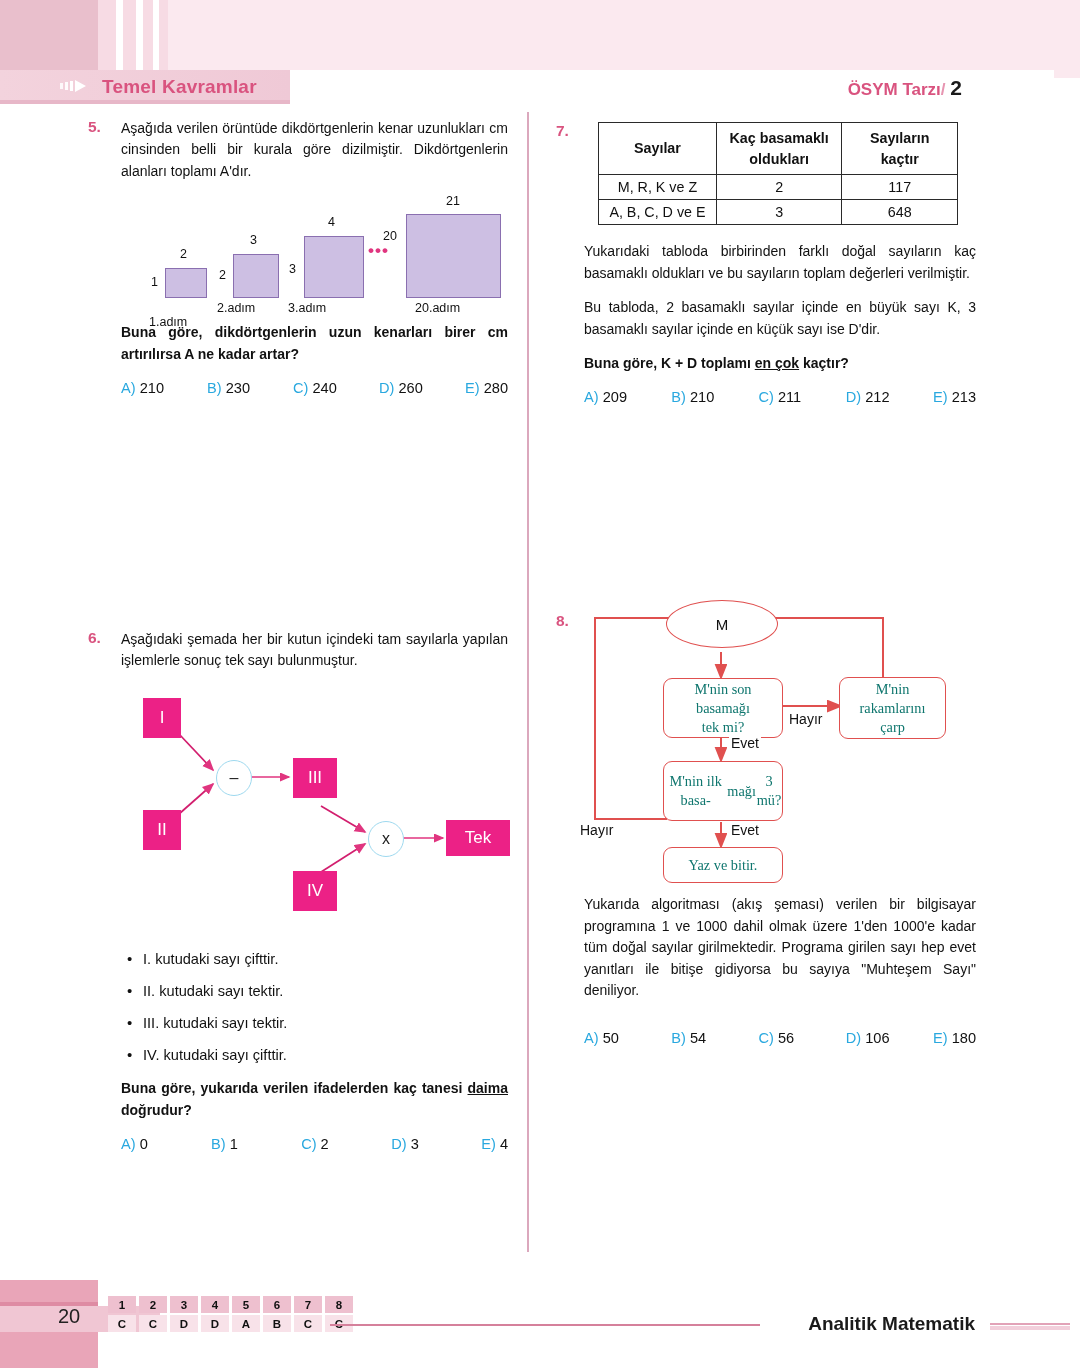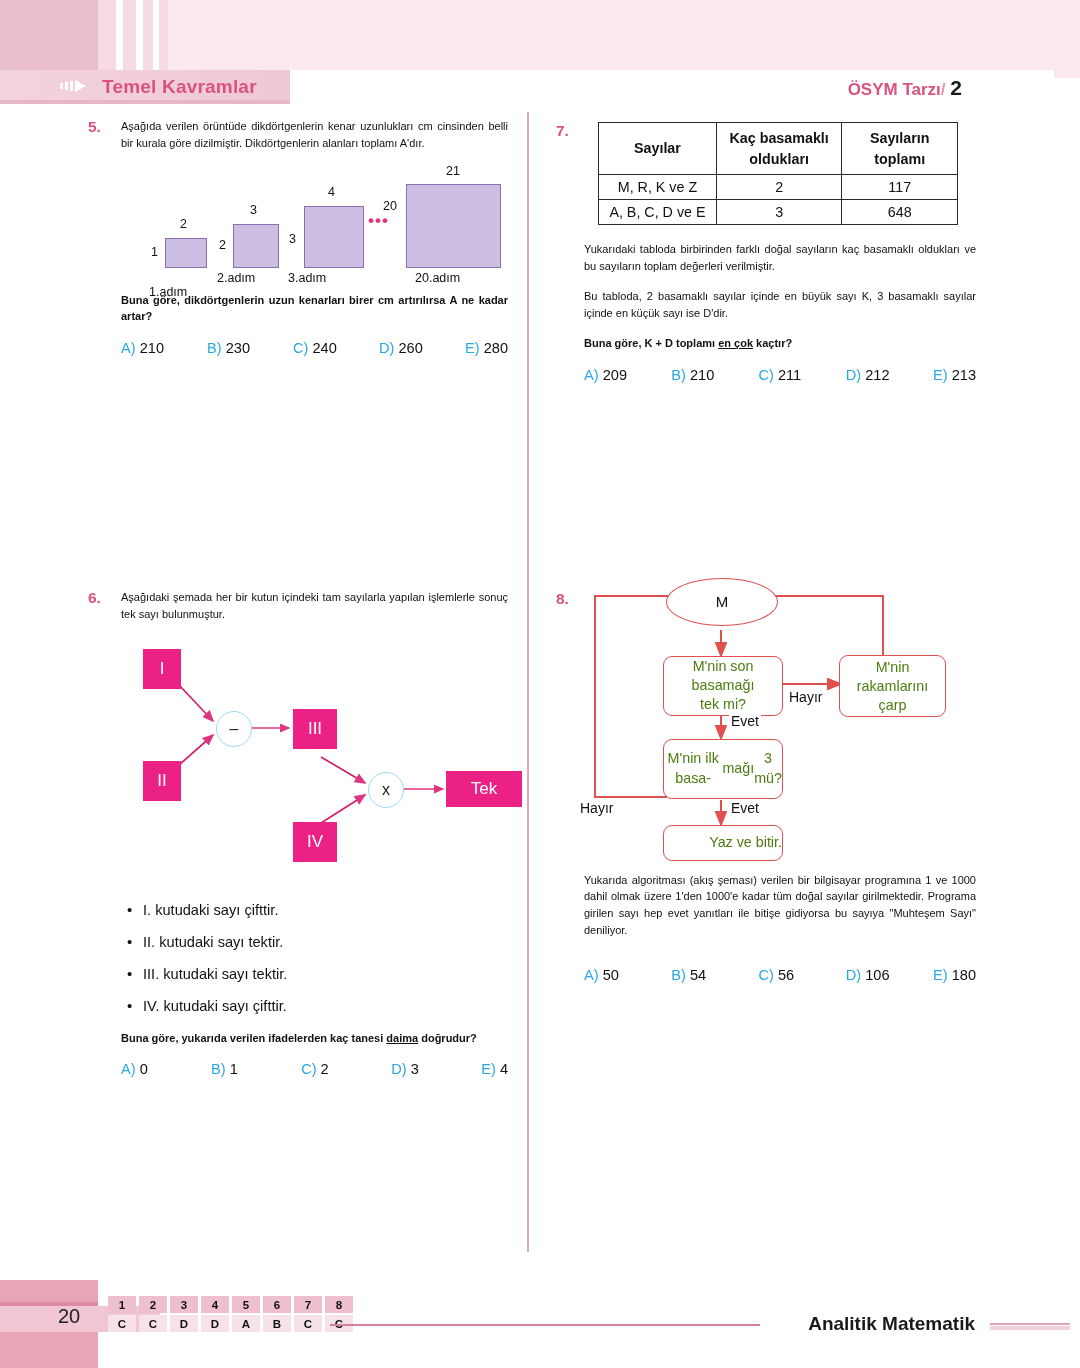--- a/index.html
+++ b/index.html
@@ -25,21 +25,21 @@
 
   
   .divider{position:absolute;left:527px;top:112px;width:2px;height:1140px;background:#dba8bd;}
   .col{position:absolute;top:118px;width:420px;}
   .col-left{left:88px;}
   .col-right{left:556px;}
 
   .qblock{position:relative;margin-bottom:6px;}
   .qnum{position:absolute;left:0;top:0;font-size:15.5px;font-weight:bold;color:#d9537f;}
   .qbody{margin-left:33px;}
-  .qtext{font-size:11px;line-height:1.53;color:#111;text-align:justify;}
+  .qtext{font-size:14px;line-height:1.53;color:#111;text-align:justify;}
   .qtext.bold{font-weight:bold;}
   .gap{height:13px;}
 
   
   .opts{display:flex;font-size:14.6px;color:#111;margin-top:15px;}
   .opt{flex:1;white-space:nowrap;}
   .opt:last-child{flex:0 0 auto;}
   .opt .lt{color:#29a8df;}
 
   
@@ -65,22 +65,22 @@
   
   .tbl{border-collapse:collapse;margin:4px 15px 0 0;width:360px;}
   .tbl td,.tbl th{border:1.3px solid #2a2a2a;text-align:center;font-size:14.3px;color:#111;
     padding:5px 4px;font-weight:normal;}
   .tbl th{font-weight:bold;line-height:1.45;}
   .tbl .r td{padding:4px;}
 
   
   .fig8{position:relative;height:290px;margin:2px 0 8px -34px;width:430px;}
   .fbox{position:absolute;border:1.7px solid #e0504f;border-radius:9px;background:#fff;
-    display:flex;align-items:center;justify-content:flex-end;text-align:center;
-    font-size:14.3px;color:#4d7c0f;line-height:1.34;}
+    display:flex;align-items:center;justify-content:center;text-align:center;
+    font-size:14.3px;color:#0f766e;line-height:1.34;font-family:Liberation Serif, serif;}
   .fell{position:absolute;border:1.7px solid #e0504f;border-radius:50%;background:#fff;
     display:flex;align-items:center;justify-content:center;font-size:15px;color:#111;}
   .flbl{position:absolute;font-size:14px;color:#111;background:#fff;padding:0 2px;}
   .fig8 svg{position:absolute;left:0;top:0;overflow:visible;}
   .q8num{position:absolute;left:0;top:18px;font-size:15.5px;font-weight:bold;color:#d9537f;}
 
   
   .foot-left-block{position:absolute;left:0;bottom:0;width:98px;height:88px;background:#e9a5b8;}
   .foot-left-band{position:absolute;left:0;bottom:60px;width:98px;height:6px;background:#de8ba3;}
   .foot-pg-band{position:absolute;left:0;bottom:36px;width:160px;height:26px;background:#f0c6d3;}
@@ -187,21 +187,21 @@
           <line x1="200" y1="120" x2="244" y2="146" stroke="#d21e6e" stroke-width="1.7" marker-end="url(#ah6)"></line>
           <line x1="200" y1="186" x2="244" y2="158" stroke="#d21e6e" stroke-width="1.7" marker-end="url(#ah6)"></line>
           <line x1="282" y1="152" x2="322" y2="152" stroke="#e0357f" stroke-width="1.5" marker-end="url(#ah6)"></line>
         </svg>
         <div class="pbox" style="left:22px;top:12px;width:38px;height:40px;">I</div>
         <div class="pbox" style="left:22px;top:124px;width:38px;height:40px;">II</div>
         <div class="circ" style="left:95px;top:74px;">–</div>
         <div class="pbox" style="left:172px;top:72px;width:44px;height:40px;">III</div>
         <div class="pbox" style="left:172px;top:185px;width:44px;height:40px;">IV</div>
         <div class="circ" style="left:247px;top:135px;">x</div>
-        <div class="pbox" style="left:325px;top:134px;width:76px;height:36px;">Tek</div>
+        <div class="pbox" style="left:325px;top:134px;width:64px;height:36px;">Tek</div>
       </div>
 
       <ul class="blist" style="margin-top:48px;">
         <li>I. kutudaki sayı çifttir.</li>
         <li>II. kutudaki sayı tektir.</li>
         <li>III. kutudaki sayı tektir.</li>
         <li>IV. kutudaki sayı çifttir.</li>
       </ul>
 
       <div class="qtext bold" style="margin-top:12px;">
@@ -228,21 +228,21 @@
       <table class="tbl">
         <tbody>
             <tr>
           <th style="width:120px;">Sayılar</th>
           <th style="width:125px;">
             <span>Kaç basamaklı</span><br>
             <span>oldukları</span>
           </th>
           <th style="width:115px;">
             <span>Sayıların</span><br>
-            <span>toplamı</span>
+            <span>kaçtır</span>
           </th>
         </tr>
         <tr class="r">
           <td>M, R, K ve Z</td>
           <td>2</td>
           <td>117</td>
         </tr>
         <tr class="r">
           <td>A, B, C, D ve E</td>
           <td>3</td>

